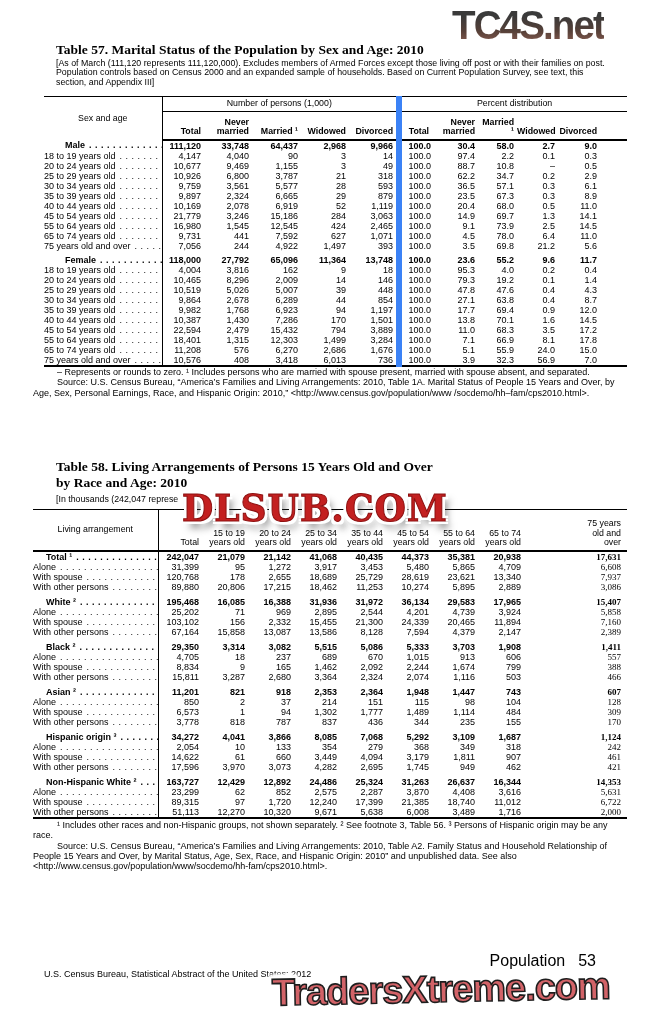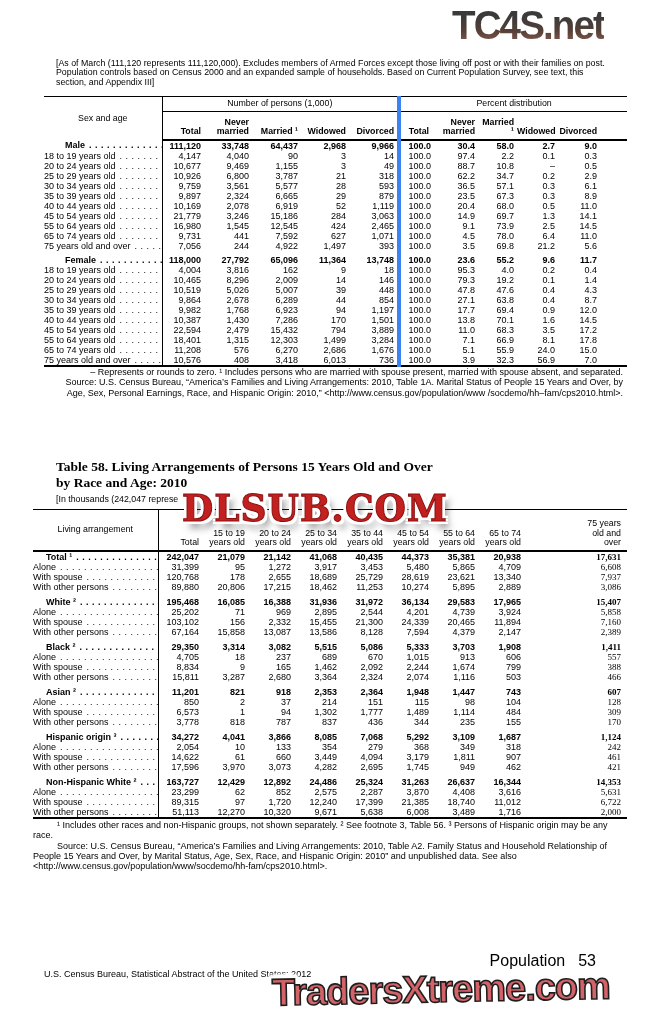--- a/index.html
+++ b/index.html
@@ -19,21 +19,21 @@
   }
   .notes { position:absolute; font-size:9px; line-height:10.3px; }
   .notes p { text-indent:24px; }
   
   table.dtable { position:absolute; border-collapse:collapse; table-layout:fixed;
     border-top:1px solid #000; border-bottom:2px solid #000; font-size:9px; }
   .dtable th { font-weight:normal; font-size:8.8px; line-height:9.5px;
     vertical-align:bottom; text-align:right; padding:1px 3px 2px 0; white-space:pre-line; }
   .dtable th.stub { vertical-align:middle; text-align:center; border-right:1px solid #000; padding:0; }
   .dtable th.grp { text-align:center; vertical-align:middle; border-bottom:1px solid #000; height:15px; padding:1px 0; }
-  .dtable th.vl, .dtable td.vl { border-left:4px solid #3b82f6; }
+  .dtable th.vl, .dtable td.vl { border-left:6px solid #3b82f6; }
   .dtable tr.hdr2 th { border-bottom:2px solid #000; height:28px;font-weight:bold; }
   #t58 thead th { border-bottom:2px solid #000; height:41px; }
   .dtable tbody td { height:10px; line-height:10px; padding:0; }
   .dtable tbody td.num { text-align:right; padding-right:3px; white-space:nowrap; }
   #t57 tbody td:nth-child(7) { padding-right:1px; }
   #t58 tbody td:last-child { padding-right:6px;font-family:Liberation Serif, serif; }
   .dtable td.stubcell { border-right:1px solid #000; overflow:hidden; }
   .rowlab { display:flex; overflow:hidden; }
   .rowlab .t { white-space:nowrap; }
   .rowlab .dots { flex:1; white-space:nowrap; overflow:hidden; letter-spacing:.5px; padding-left:1px; }
@@ -68,20 +68,21 @@
     color:var(--traders-red,#d26368); -webkit-text-stroke:1.6px #1e1e1e;
     text-shadow:0 0 3px #fff,-4px -4px 2px #fff,4px -4px 2px #fff,-4px 4px 2px #fff,
       4px 4px 2px #fff,0 5px 3px #fff,0 -5px 3px #fff,5px 0 3px #fff,-5px 0 3px #fff;
   }
 </style>
 </head>
 <body>
 
 <div class="page">
 
+  <div class="ttitle" style="top:42px;left:56px;">Table 57. Marital Status of the Population by Sex and Age: 2010</div>
   <div class="bracket" style="top:59px;left:56px;width:556px;">[As of March (111,120 represents 111,120,000). Excludes members of Armed Forces except those living off post or with their families on post. Population controls based on Census 2000 and an expanded sample of households. Based on Current Population Survey, see text, this section, and Appendix III]</div>
 
   <table id="t57" class="dtable" style="top:96px;left:44px;width:583px;">
     <colgroup>
       <col style="width:118px">
         <col style="width:42px">
         <col style="width:48px">
         <col style="width:49px">
         <col style="width:48px">
         <col style="width:50px">
@@ -507,21 +508,21 @@
           <td class="num">736</td>
           <td class="num vl">100.0</td>
           <td class="num">3.9</td>
           <td class="num">32.3</td>
           <td class="num">56.9</td>
           <td class="num">7.0</td>
         </tr>
       </tbody>
   </table>
 
-  <div class="notes" style="top:367px;left:33px;width:590px;text-align:right;">
+  <div class="notes" style="top:367px;left:33px;width:590px;">
     <p>– Represents or rounds to zero. ¹ Includes persons who are married with spouse present, married with spouse absent, and separated.</p>
     <p>Source: U.S. Census Bureau, “America’s Families and Living Arrangements: 2010, Table 1A. Marital Status of People 15 Years and Over, by Age, Sex, Personal Earnings, Race, and Hispanic Origin: 2010,” &lt;http://www.census.gov/population/www /socdemo/hh–fam/cps2010.html&gt;.</p>
   </div>
 
   <div class="ttitle" style="top:459px;left:56px;">Table 58. Living Arrangements of Persons 15 Years Old and Over
 by Race and Age: 2010</div>
   <div class="bracket" style="top:495px;left:56px;width:540px;">[In thousands (242,047 represe</div>
 
   <table id="t58" class="dtable" style="top:509px;left:33px;width:594px;">
     <colgroup>

